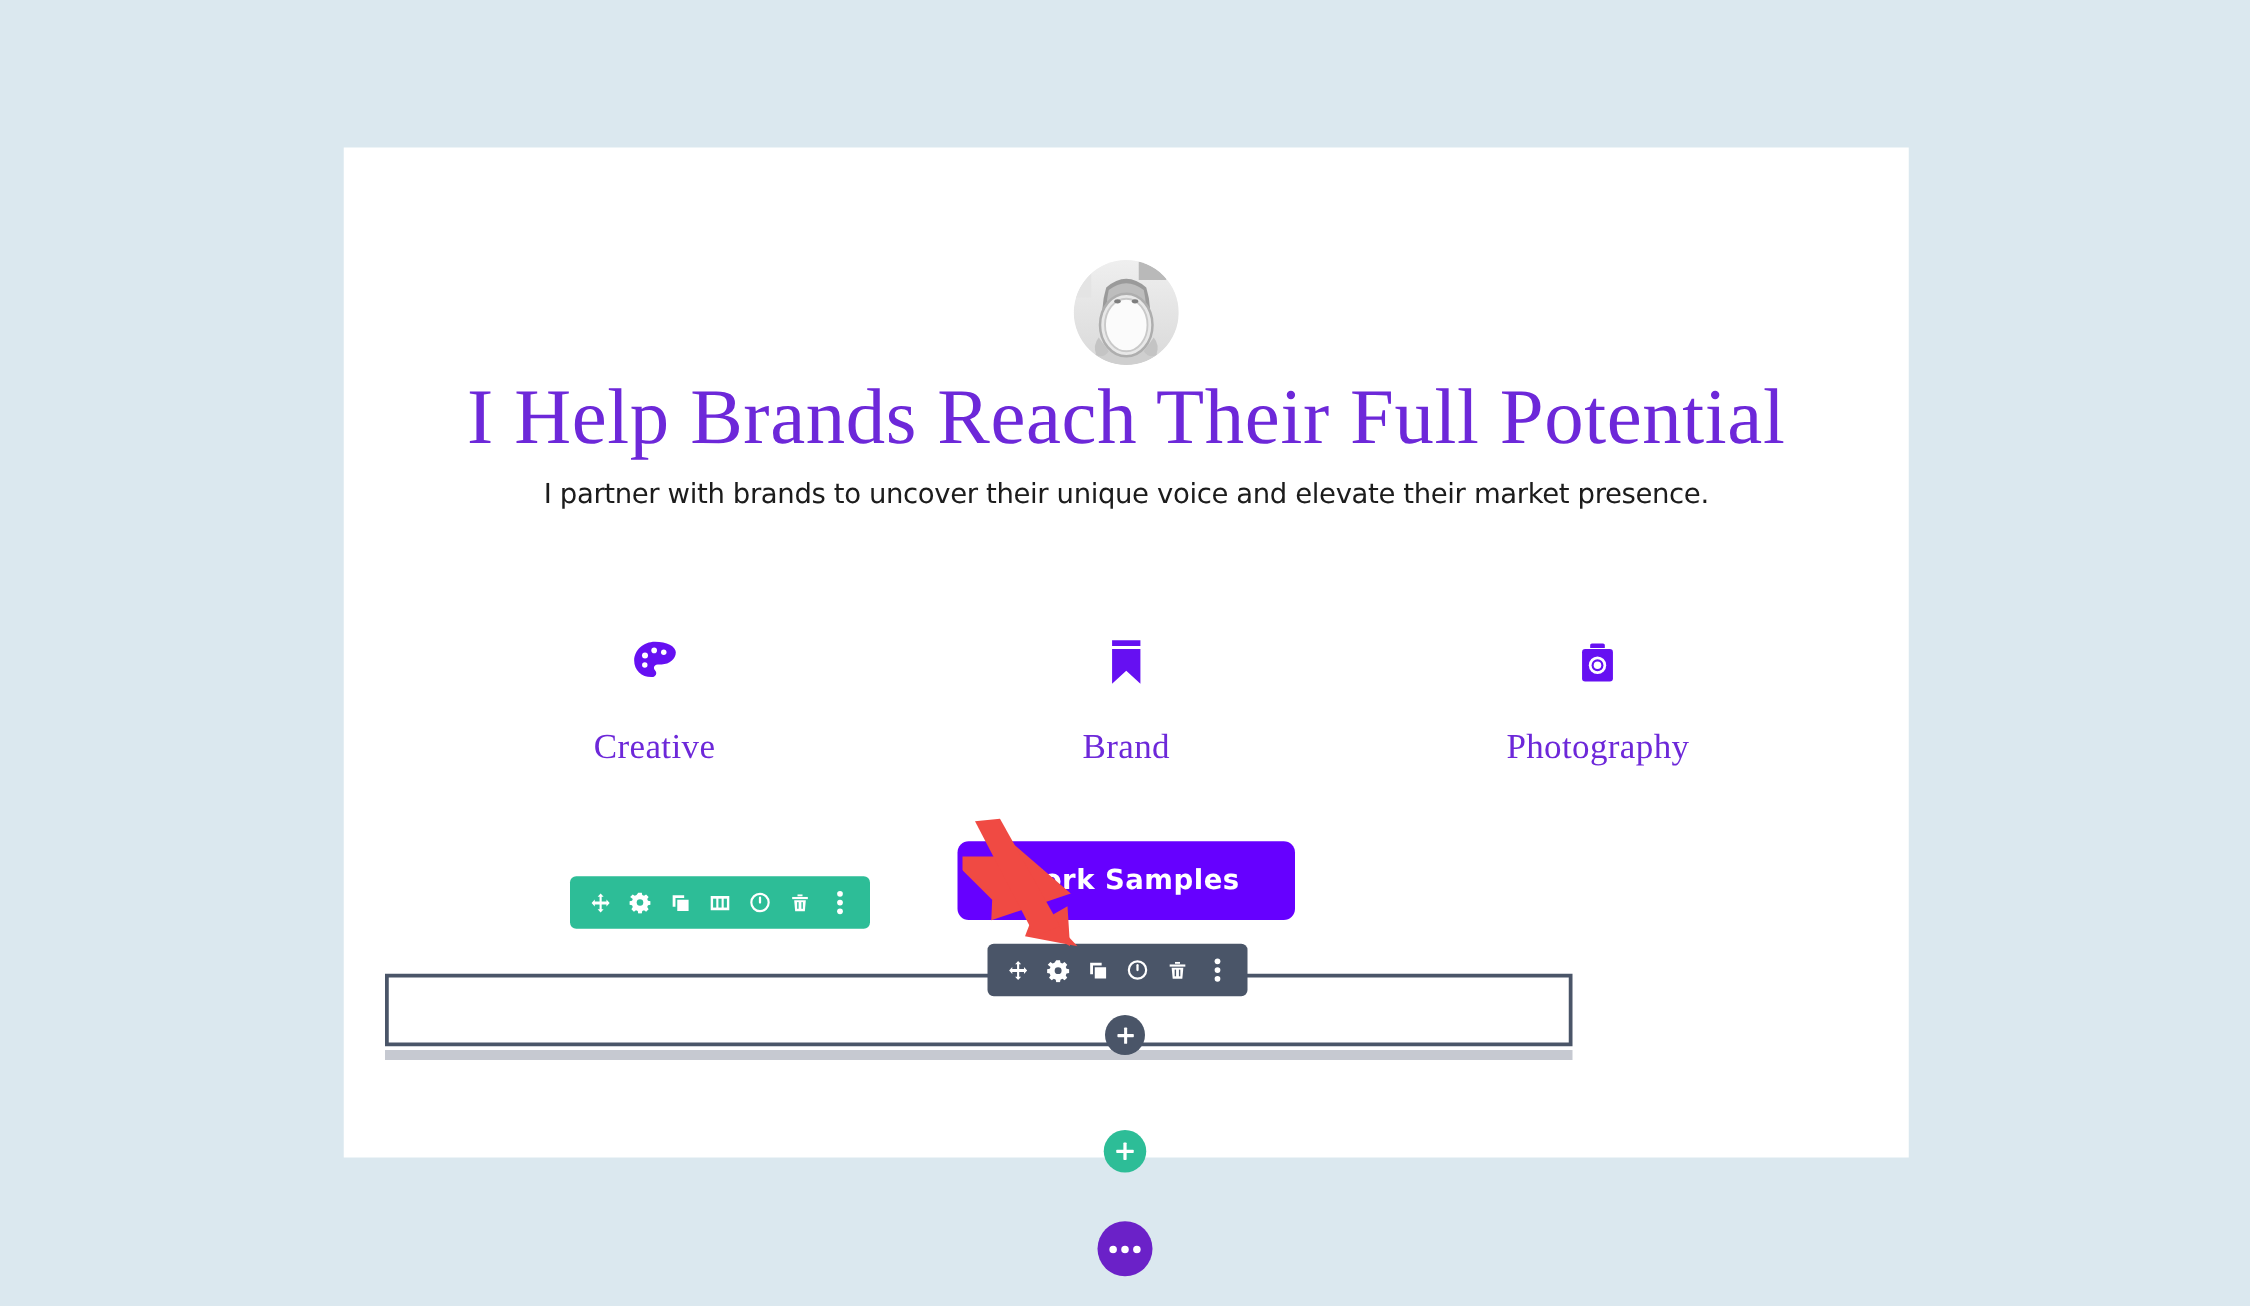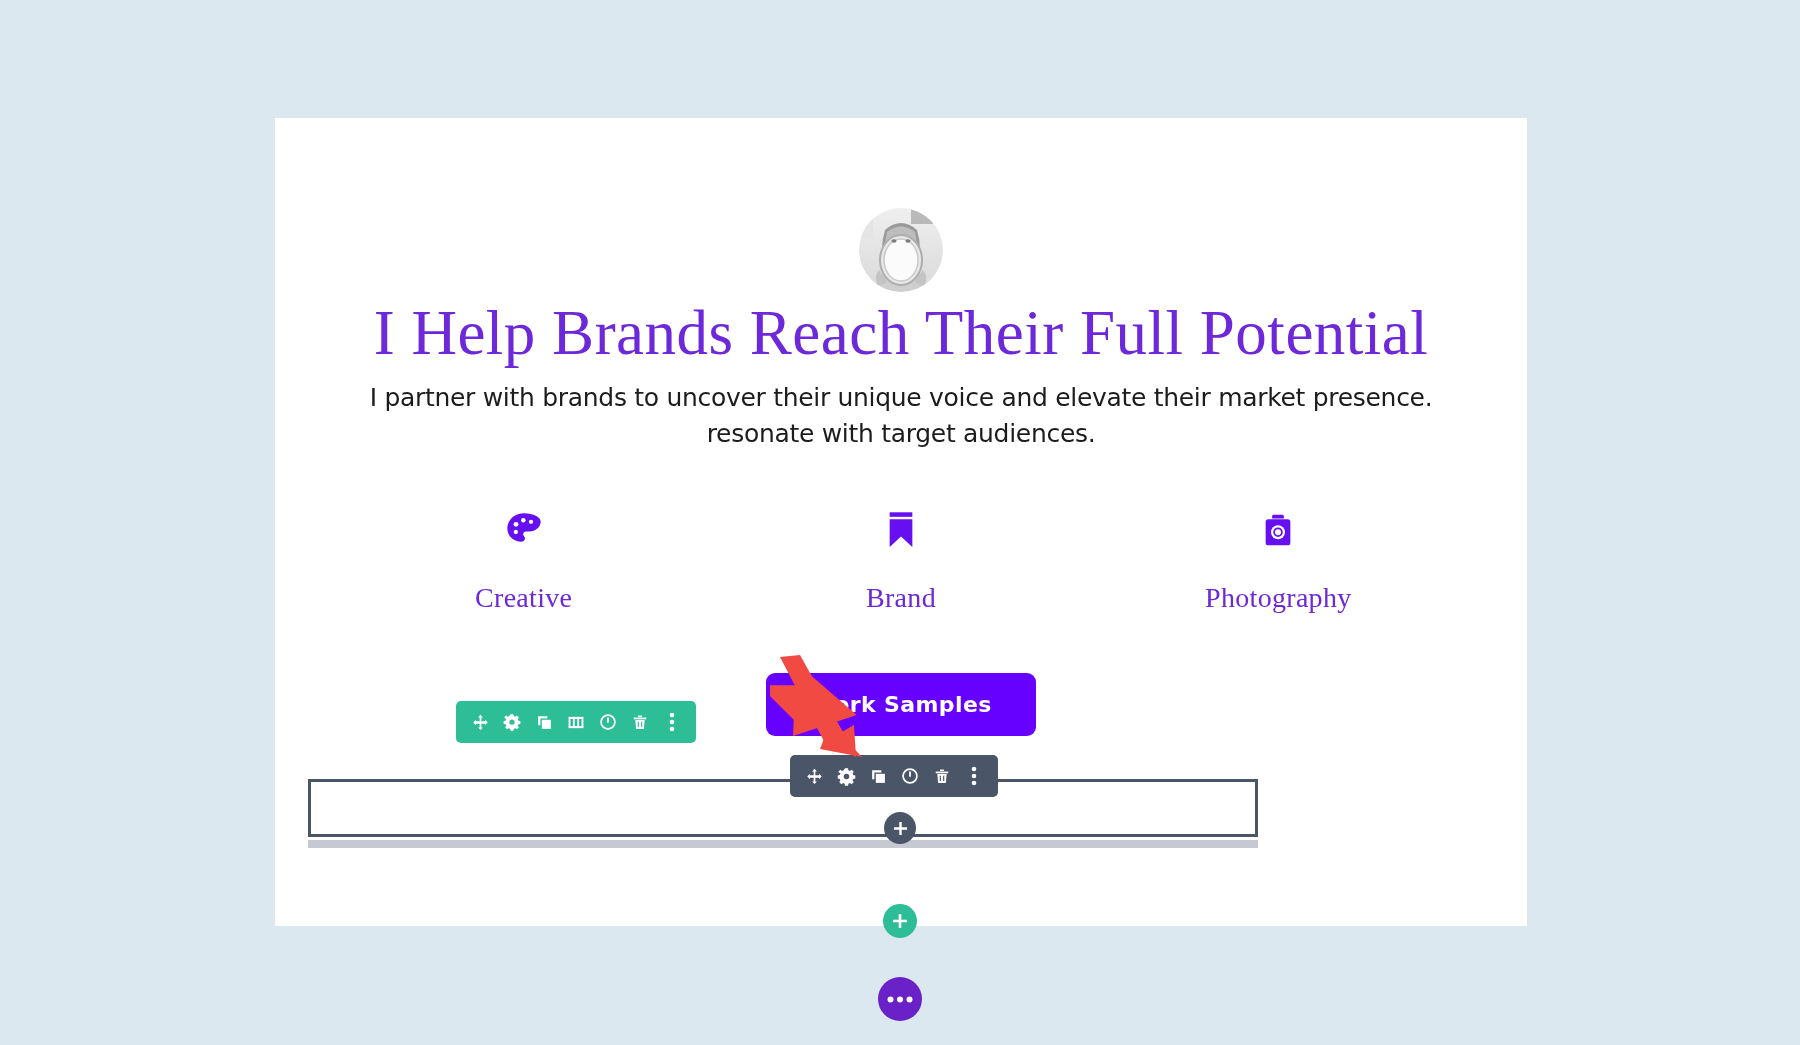--- a/index.html
+++ b/index.html
@@ -45,21 +45,21 @@
     font-weight: 400;
     white-space: nowrap;
   }
 
   
   .subtext {
     position: absolute; left: 50%; top: 262px;
     transform: translateX(-50%);
     width: 1100px;
     text-align: center;
-    font-size: 25px;
+    font-size: 22px;
     line-height: 1.42;
     color: #1c1c1c;
     font-family: "DejaVu Sans", sans-serif;
     letter-spacing: -0.3px;
   }
   .subtext span { display: block; }
 
   
   .features {
     position: absolute; left: 60px; right: 60px; top: 388px;
@@ -193,21 +193,20 @@
             <ellipse cx="49" cy="33" rx="2.6" ry="1.7" fill="#7d7d7d"></ellipse>
           </g>
         </svg>
       </div>
     </div>
 
     <h1 class="headline">I Help Brands Reach Their Full Potential</h1>
 
     <div class="subtext">
       <span>I partner with brands to uncover their unique voice and elevate their market presence.</span>
-      <span>resonate with target audiences.</span>
     </div>
 
     <div class="features">
 
       <div class="feature">
         <div class="feature-icon">
           <svg width="40" height="40" viewBox="0 0 24 24" xmlns="http://www.w3.org/2000/svg" aria-hidden="true">
             <path d="M12 2C6.5 2 2 6 2 11c0 4.6 3.6 8 8.2 8 1.5 0 2.4-.8 2.4-1.9 0-.6-.3-1-.6-1.4-.3-.4-.5-.7-.5-1.2 0-.9.8-1.6 1.8-1.6h1.9C18.9 12.9 22 10.3 22 7.1 22 4.2 17.6 2 12 2z"></path>
             <circle cx="7.2" cy="8.6" r="1.45" fill="#ffffff"></circle>
             <circle cx="11.6" cy="6.2" r="1.35" fill="#ffffff"></circle>

